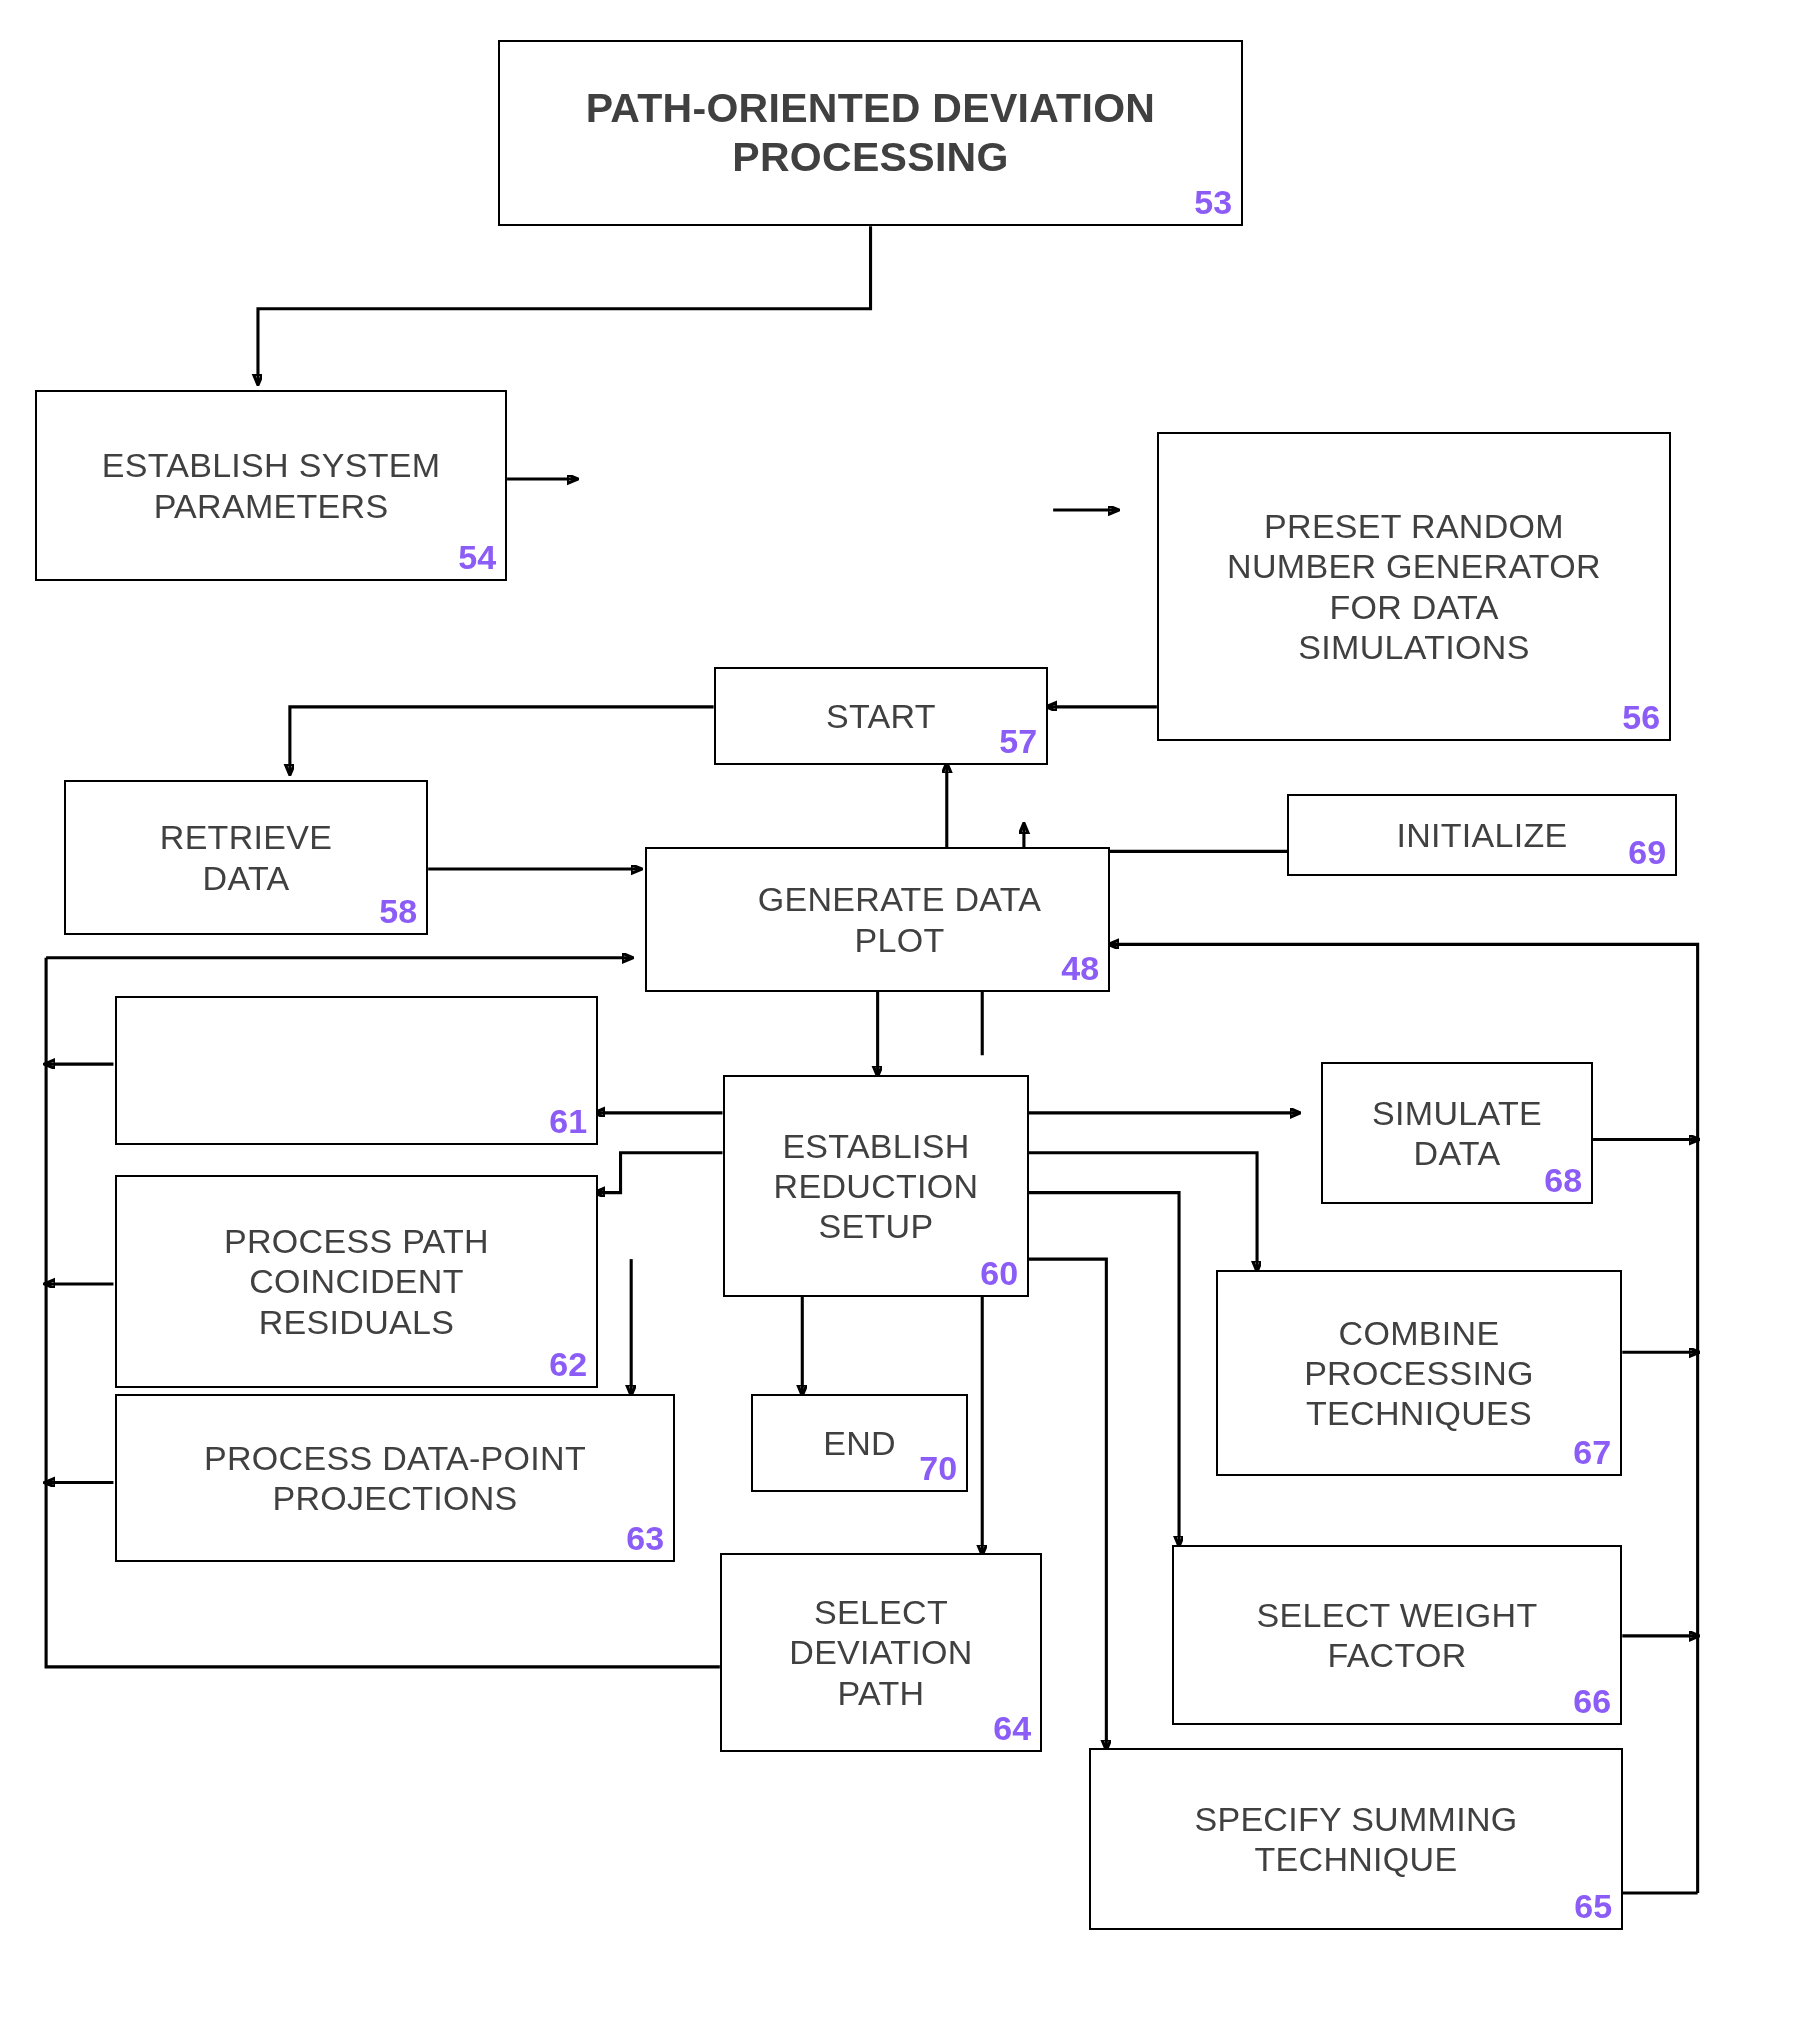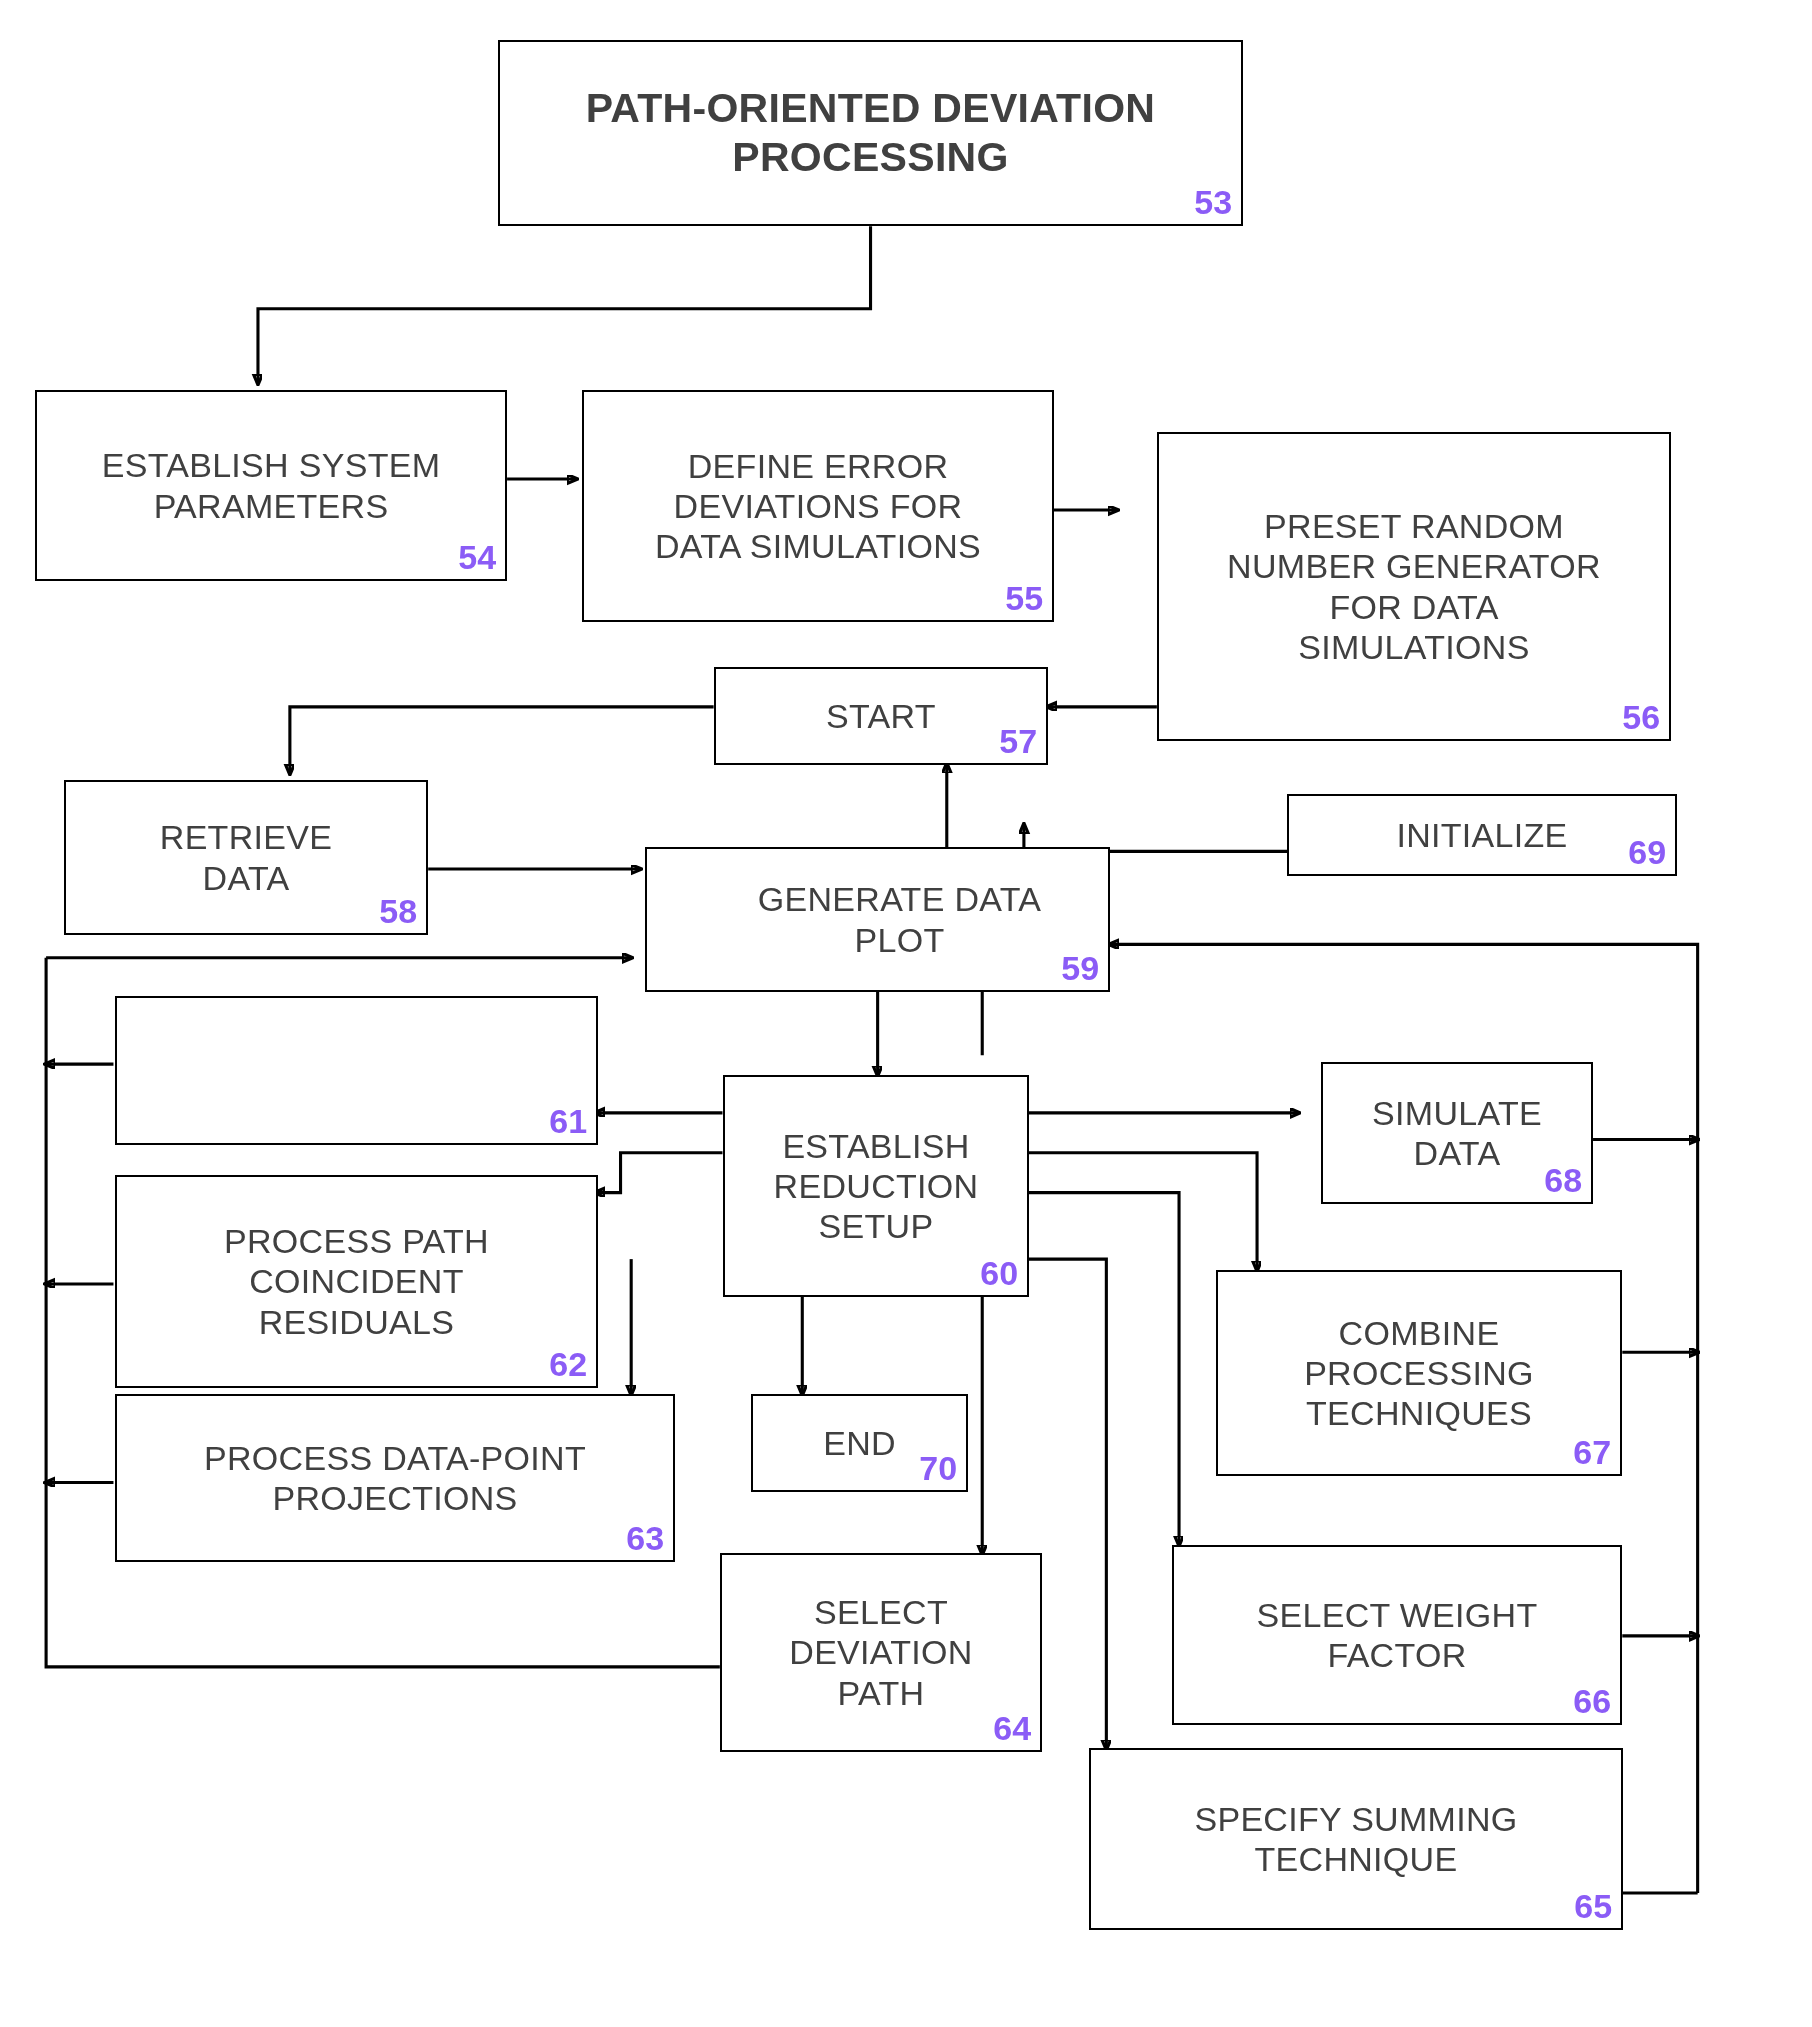--- a/index.html
+++ b/index.html
@@ -128,26 +128,20 @@
 PROCESSING</span>
     <span class="num">53</span>
   </div>
 
   <div class="box" style="left:35px; top:390px; width:472px; height:191px;">
     <span class="label">ESTABLISH SYSTEM
 PARAMETERS</span>
     <span class="num">54</span>
   </div>
 
-  <div class="box" style="left:582px; top:390px; width:472px; height:232px;">
-    <span class="label">DEFINE ERROR
-DEVIATIONS FOR
-DATA SIMULATIONS</span>
-    <span class="num">55</span>
-  </div>
 
   <div class="box" style="left:1157px; top:432px; width:514px; height:309px;">
     <span class="label">PRESET RANDOM
 NUMBER GENERATOR
 FOR DATA
 SIMULATIONS</span>
     <span class="num">56</span>
   </div>
 
   <div class="box" style="left:714px; top:667px; width:334px; height:98px;">
@@ -162,21 +156,21 @@
 
   <div class="box" style="left:64px; top:780px; width:364px; height:155px;">
     <span class="label">RETRIEVE
 DATA</span>
     <span class="num">58</span>
   </div>
 
   <div class="box" style="left:645px; top:847px; width:465px; height:145px;padding-left:44px;">
     <span class="label">GENERATE DATA
 PLOT</span>
-    <span class="num">59</span>
+    <span class="num">48</span>
   </div>
 
   <div class="box" style="left:115px; top:996px; width:483px; height:149px;">
     <span class="num">61</span>
   </div>
 
   <div class="box" style="left:723px; top:1075px; width:306px; height:222px;">
     <span class="label">ESTABLISH
 REDUCTION
 SETUP</span>

